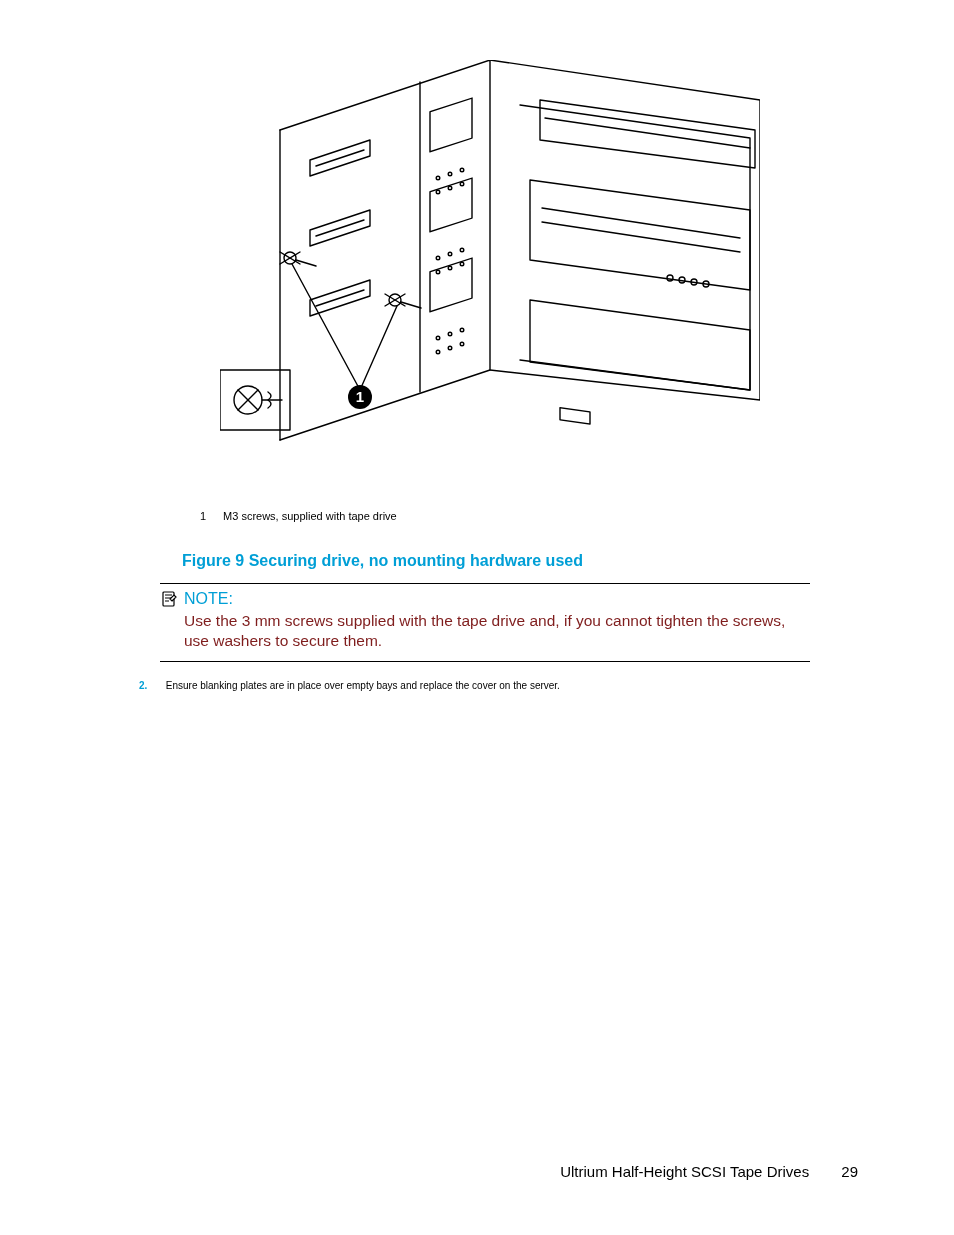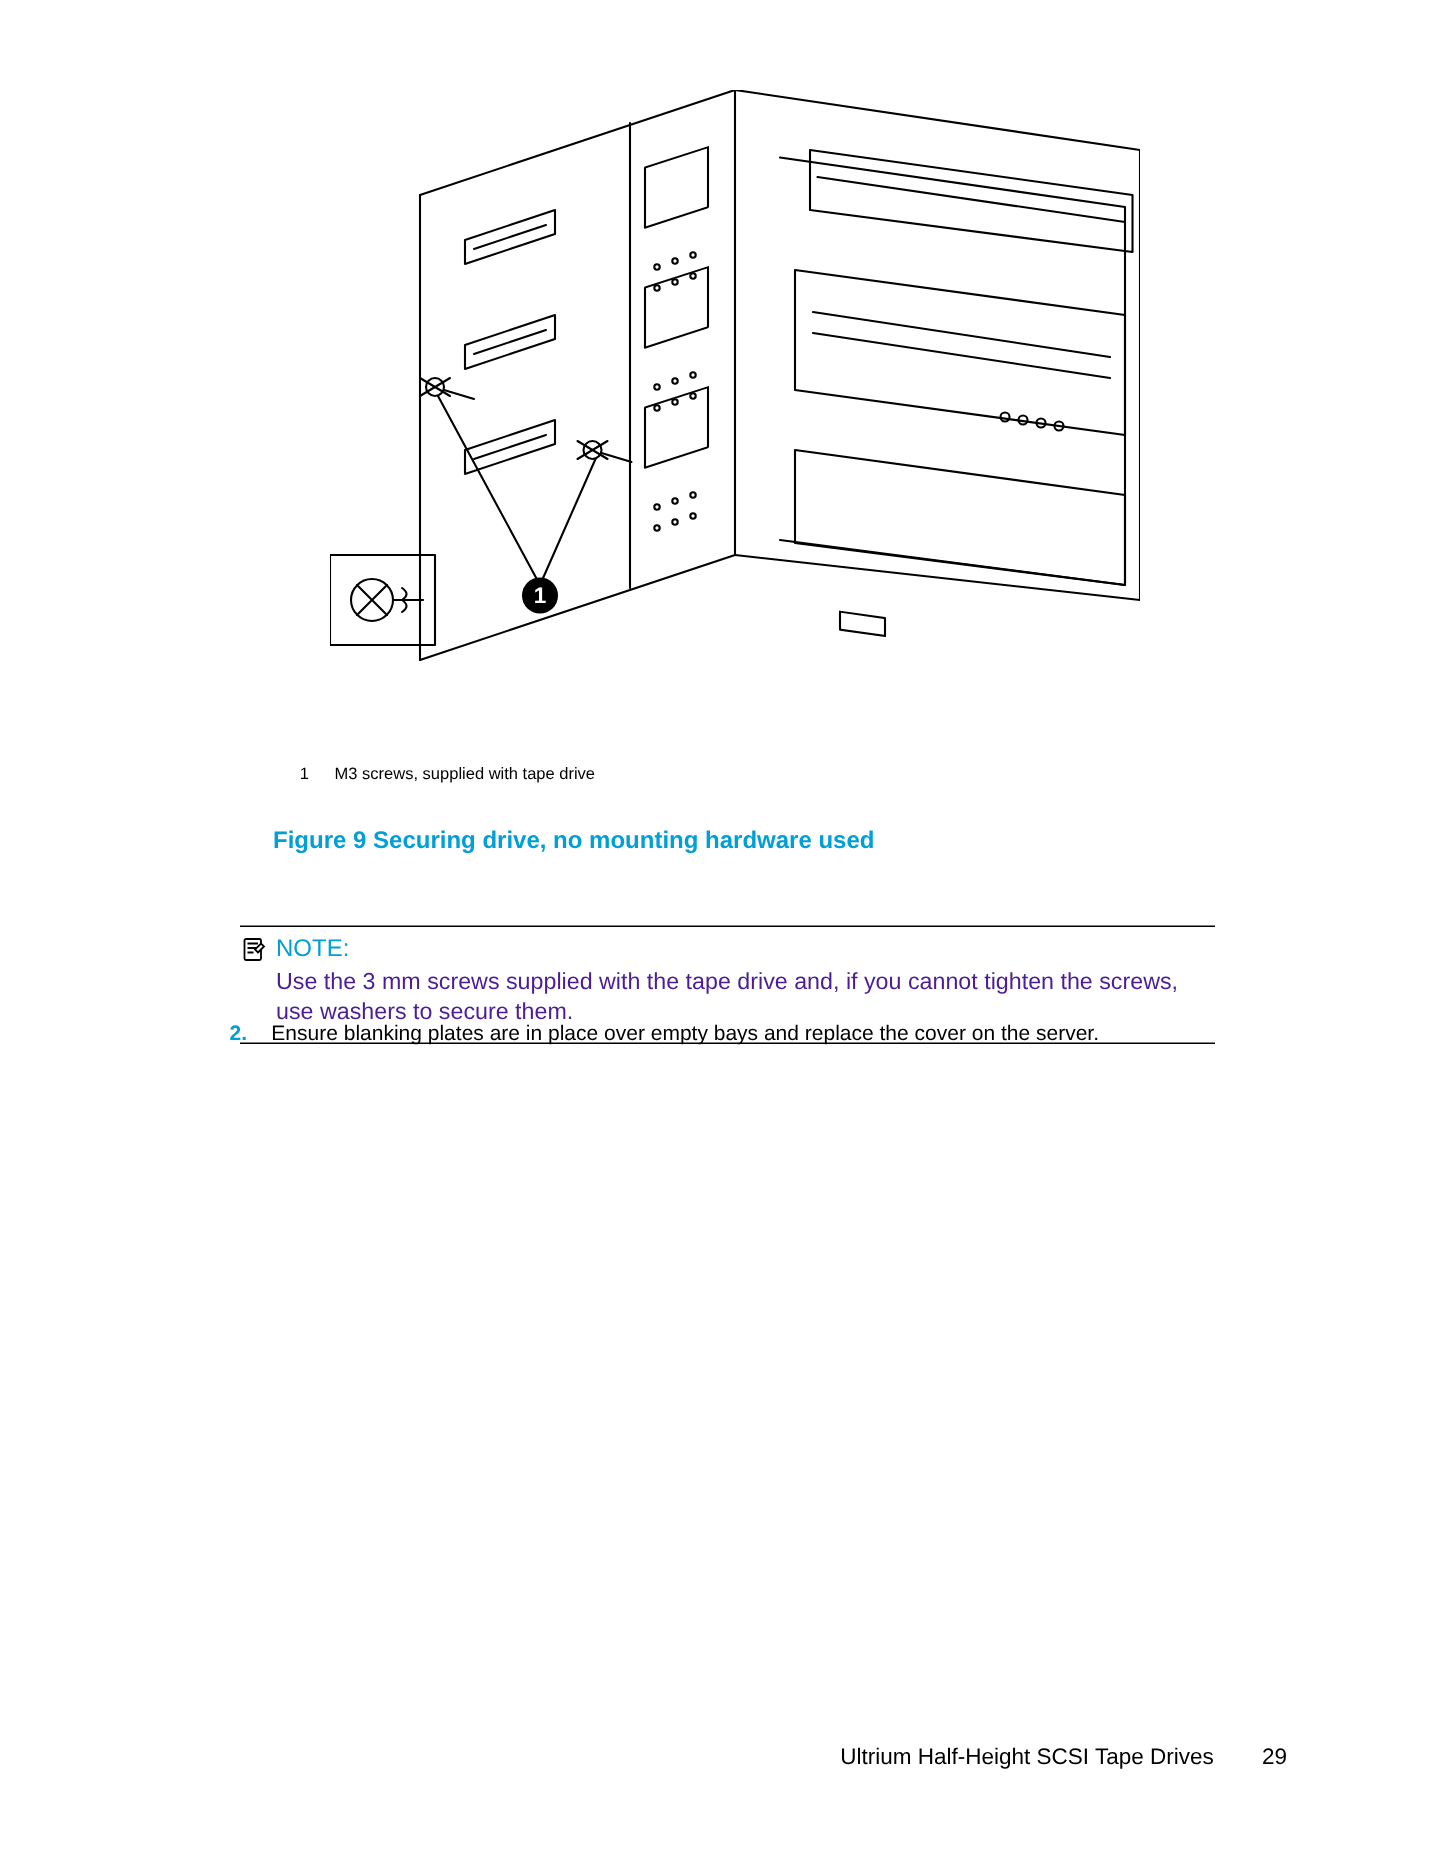--- a/index.html
+++ b/index.html
@@ -52,47 +52,46 @@
     text-align: center;
   }
   .note-block {
     position: absolute;
     left: 160px;
     top: 583px;
     width: 650px;
     border-top: 1px solid #000;
     border-bottom: 1px solid #000;
     padding: 6px 0 10px 0;
-    margin-top: 34px;
   }
   .note-head {
     color: #009fd6;
     font-size: 16px;
     margin-left: 24px;
     margin-bottom: 3px;
   }
   .note-icon {
     position: absolute;
     left: 0px;
     top: 6px;
     width: 18px;
     height: 18px;
   }
   .note-body {
     margin-left: 24px;
     font-size: 15.5px;
     line-height: 1.28;
-    color: #4c1d95;
+    color: #7f1d1d;
   }
   .step-row {
     position: absolute;
-    left: 153px;
+    left: 139px;
     top: 680px;
     width: 670px;
-    font-size: 14px;
+    font-size: 10px;
   }
   .step-row .snum {
     color: #009fd6;
     font-weight: 700;
     display: inline-block;
     width: 24px;
   }
   .footer {
     position: absolute;
     bottom: 55px;

